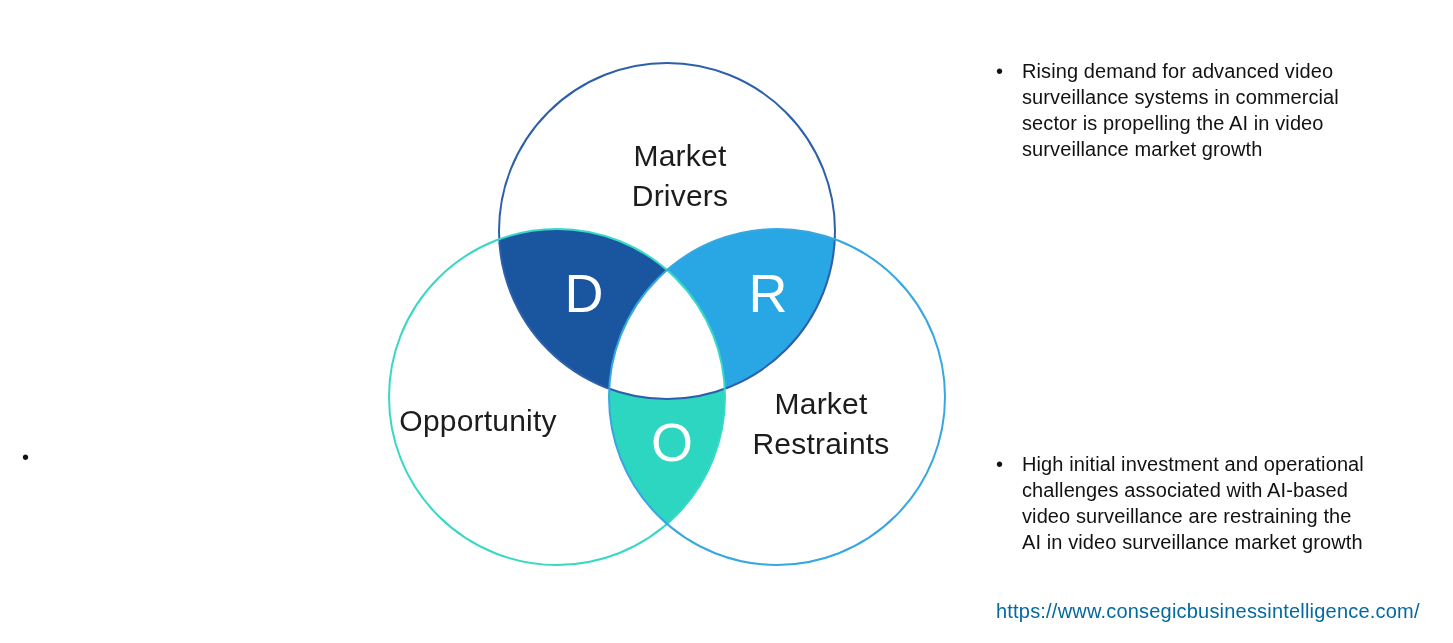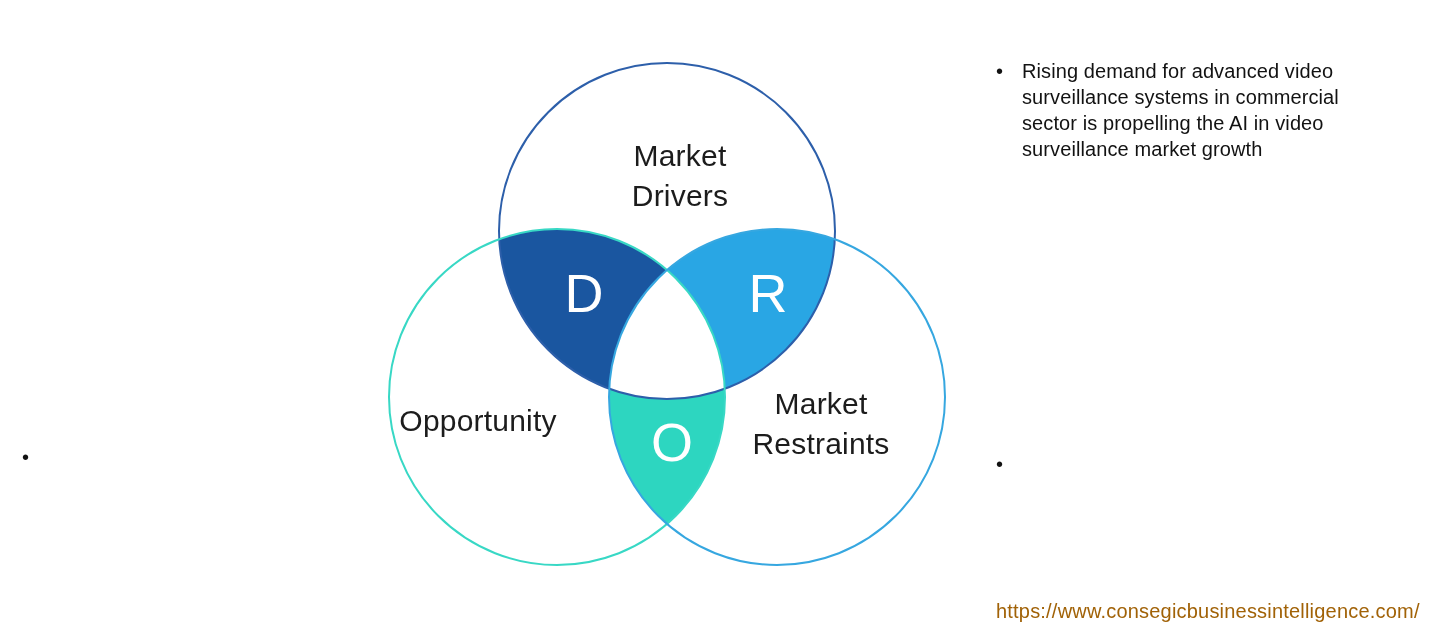--- a/index.html
+++ b/index.html
@@ -75,21 +75,21 @@
   .bullet-right-top .bullet-dot { width: 26px; }
   .bullet-right-bottom { left: 996px; top: 451px; width: 440px; }
   .bullet-right-bottom .bullet-dot { width: 26px; }
 
   .source-url {
     position: absolute;
     left: 996px;
     top: 599px;
     font-size: 20px;
     line-height: 24px;
-    color: #a16207;
+    color: #0369a1;
     letter-spacing: 0.2px;
     white-space: nowrap;
   }
 </style>
 </head>
 <body>
 
 <div class="canvas">
 
   <svg class="venn-svg" viewBox="0 0 1453 643" aria-hidden="true">
@@ -142,17 +142,21 @@
   <div class="bullet-block bullet-right-top">
     <span class="bullet-dot">•</span>
     <div class="bullet-text">Rising demand for advanced video
 surveillance systems in commercial
 sector is propelling the AI in video
 surveillance market growth</div>
   </div>
 
   <div class="bullet-block bullet-right-bottom">
     <span class="bullet-dot">•</span>
+    <div class="bullet-text">High initial investment and operational
+challenges associated with AI-based
+video surveillance are restraining the
+AI in video surveillance market growth</div>
   </div>
 
   <div class="source-url">https://www.consegicbusinessintelligence.com/</div>
 
 </div>
 
 </body></html>

